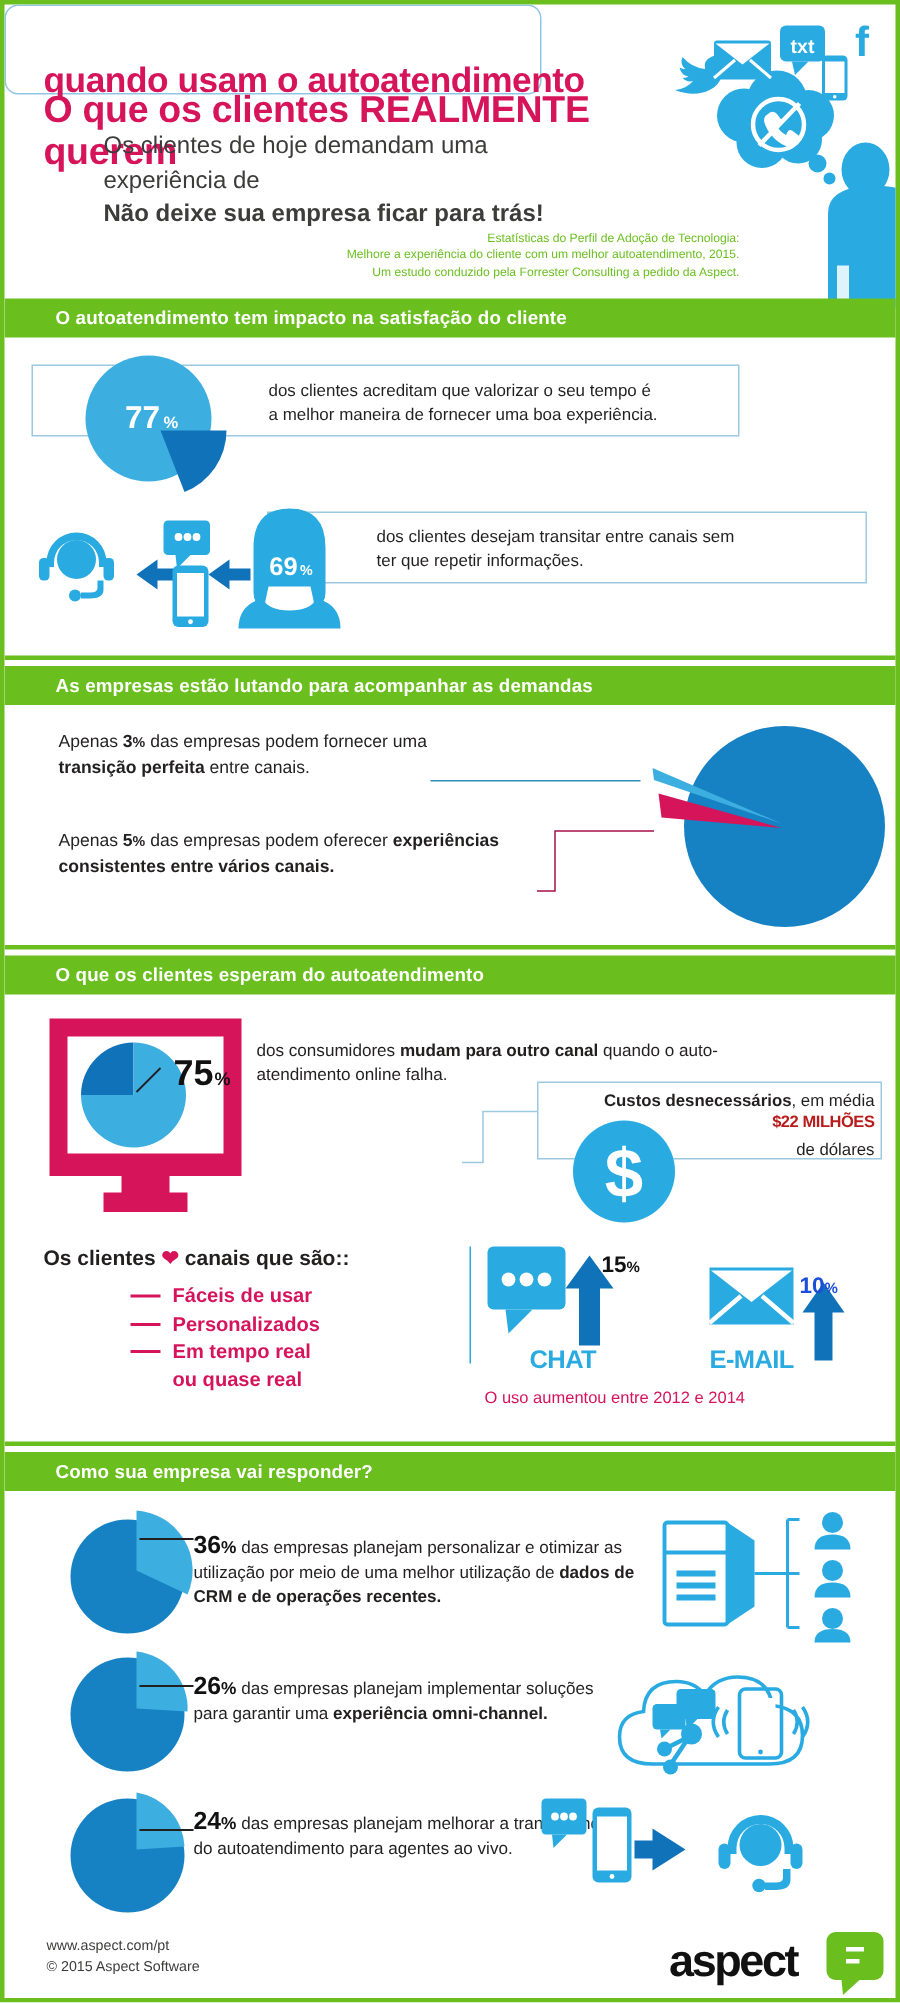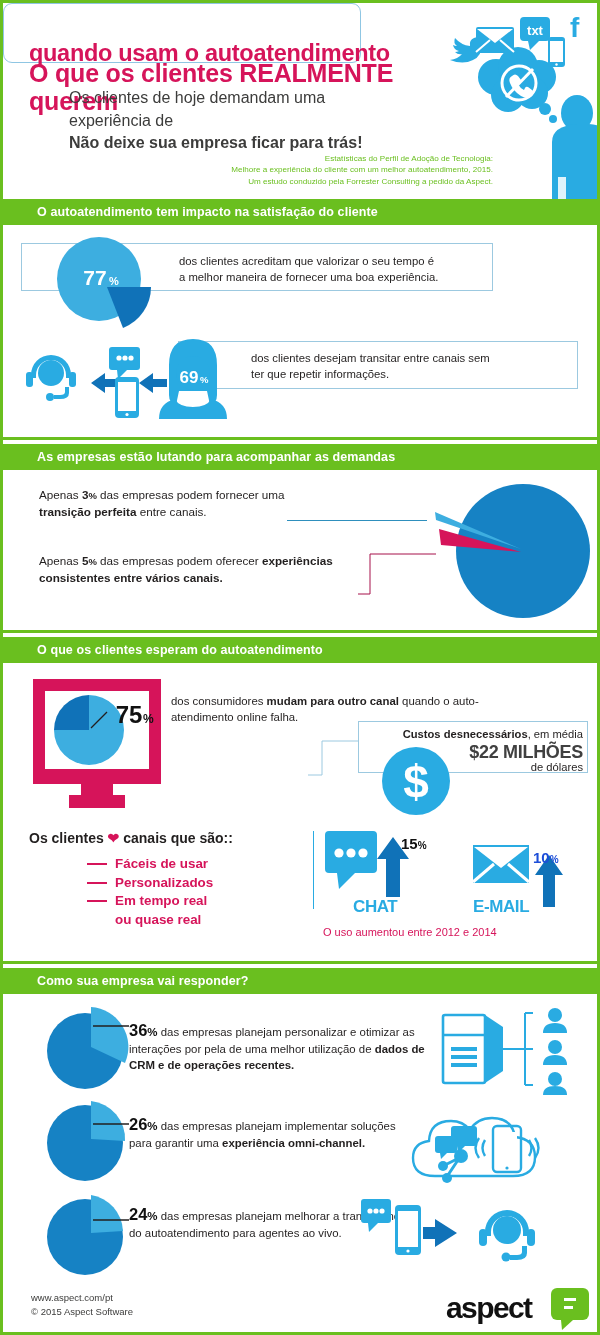--- a/index.html
+++ b/index.html
@@ -67,21 +67,21 @@
 
   
   #s2t1{left:36px;top:484px;width:300px;font-size:11.7px;line-height:1.45;}
   #s2t2{left:36px;top:550px;width:330px;font-size:11.7px;line-height:1.45;}
   .leader{position:absolute;background:#2E8FBD;height:1px;}
 
   
   #s3t1{left:168px;top:690px;width:330px;font-size:11.4px;line-height:1.42;}
   #s3box{left:355px;top:718px;width:230px;height:52px;}
   #s3money1{left:360px;top:724px;width:220px;font-size:11.2px;text-align:right;}
-  #s3money2{left:360px;top:738px;width:220px;font-size:18px;font-weight:bold;color:#404040;text-align:right;letter-spacing:-.3px;}
+  #s3money2{left:360px;top:738px;width:220px;font-size:11px;font-weight:bold;color:#b91c1c;text-align:right;letter-spacing:-.3px;}
   #s3money3{left:360px;top:757px;width:220px;font-size:11.2px;text-align:right;}
 
   #s3love{left:26px;top:826px;font-size:14px;font-weight:bold;color:#221F1F;}
   .lovelist{position:absolute;left:84px;top:852px;width:200px;}
   .lovelist div{
     font-size:13.4px;font-weight:bold;color:#D6145A;line-height:1.38;
     display:flex;align-items:center;
   }
   .dash{display:inline-block;width:20px;height:2px;background:#D6145A;margin-right:8px;flex:none;}
   .nodash{display:inline-block;width:28px;flex:none;}
@@ -353,21 +353,21 @@
   </div>
 
   <svg class="abs" style="left:36px;top:1004px;" width="100" height="82" viewBox="0 0 100 82">
     <circle cx="46" cy="44" r="38" fill="#1682C4"></circle>
     <path d="M52 40 L52 0 A40 40 0 0 1 86 56 Z" fill="#3DAEE0"></path>
   </svg>
   <svg class="abs" style="left:90px;top:1018px;" width="40" height="10">
     <line x1="0" y1="5" x2="36" y2="5" stroke="#221F1F" stroke-width="1.4"></line>
   </svg>
   <div class="s4t" id="s4t1">
-    <span class="bignum">36</span><span class="pctsm">%</span><span> das empresas planejam personalizar e otimizar as interações por pela de uma melhor utilização de </span><b>dados de CRM e de operações recentes.</b>
+    <span class="bignum">36</span><span class="pctsm">%</span><span> das empresas planejam personalizar e otimizar as utilização por meio de uma melhor utilização de </span><b>dados de CRM e de operações recentes.</b>
   </div>
   <svg class="abs" style="left:428px;top:1002px;" width="150" height="90" viewBox="0 0 150 90">
     <rect x="12" y="10" width="42" height="68" rx="2" fill="none" stroke="#29ABE2" stroke-width="2.6"></rect>
     <path d="M54 10 l18 12 v44 l-18 12 Z" fill="#29ABE2"></path>
     <line x1="13" y1="30" x2="53" y2="30" stroke="#29ABE2" stroke-width="2.6"></line>
     <rect x="20" y="42" width="26" height="4" fill="#29ABE2"></rect>
     <rect x="20" y="50" width="26" height="4" fill="#29ABE2"></rect>
     <rect x="20" y="58" width="26" height="4" fill="#29ABE2"></rect>
     <path d="M72 44 H94 M94 8 V80 M94 8 H102 M94 44 H102 M94 80 H102" fill="none" stroke="#29ABE2" stroke-width="2"></path>
     <g fill="#29ABE2">

